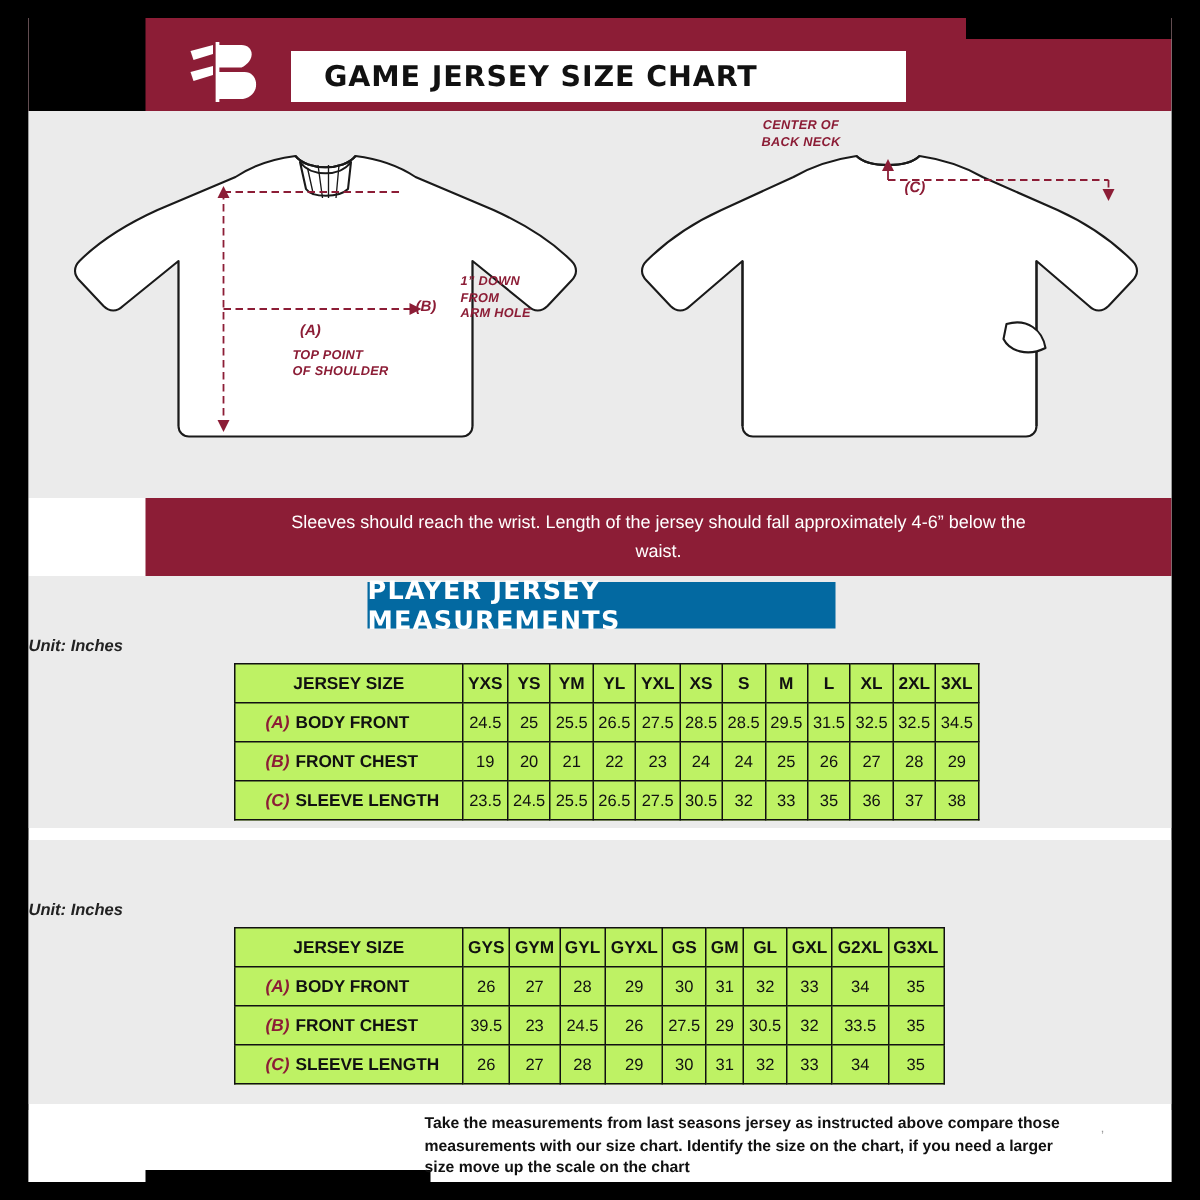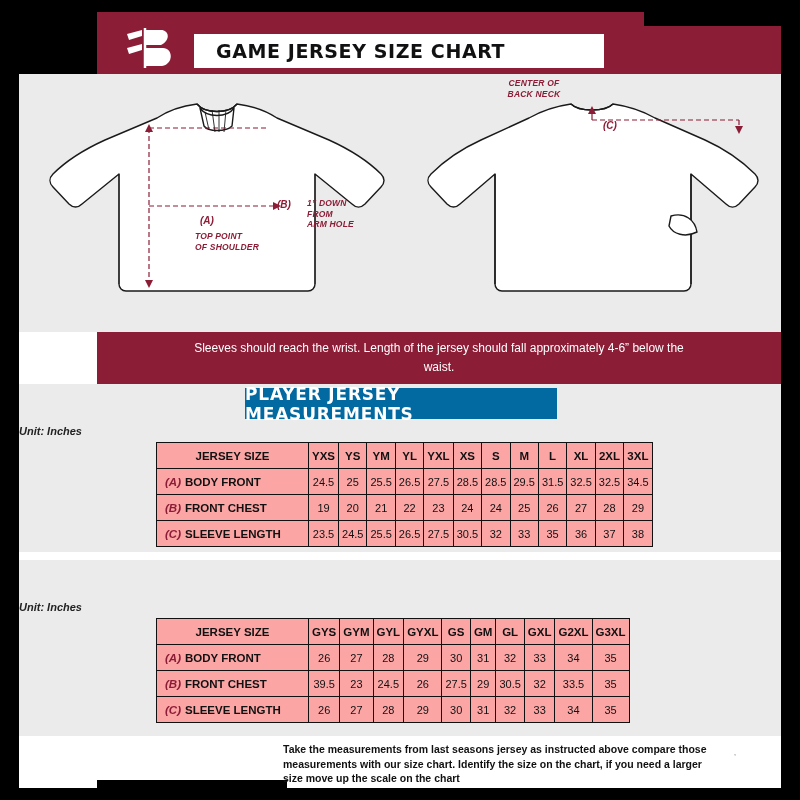--- a/index.html
+++ b/index.html
@@ -171,37 +171,37 @@
     position: absolute;
     left: 0;
     width: 762px;
     background: #ebebeb;
   }
 
   
   table.sizechart {
     position: absolute;
     border-collapse: collapse;
-    background: #fca5a5;
+    background: #bef264;
     font-size: 11px;
     color: #111111;
   }
   table.sizechart th,
   table.sizechart td {
     border: 1px solid #111111;
     text-align: center;
     height: 25px;
     padding: 0 3px;
     font-weight: normal;
     white-space: nowrap;
   }
   table.sizechart th.rowhead,
   table.sizechart td.rowhead {
     text-align: left;
-    padding-left: 8px;
+    padding-left: 20px;
     font-weight: bold;
     font-size: 11.5px;
   }
   table.sizechart th.colhead {
     font-weight: bold;
     font-size: 11.5px;
   }
   table.sizechart th.sizehead {
     font-weight: bold;
     font-size: 11.5px;
@@ -365,21 +365,21 @@
             <path d="M183 18 l4 8 l-8 0 z"></path>
             <path d="M330 46 l4 -8 l-8 0 z"></path>
           </g>
         </svg>
       </div>
 
       <span class="ann-letter" style="left:181px; top:141px;">(A)</span>
       <span class="ann" style="left:176px; top:157px; width:100px;">TOP POINT<br>OF SHOULDER</span>
 
       <span class="ann-letter" style="left:258px; top:125px;">(B)</span>
-      <span class="ann" style="left:288px; top:124px; width:70px;">1” DOWN<br>FROM<br>ARM HOLE</span>
+      <span class="ann" style="left:288px; top:108px; width:70px;">1” DOWN<br>FROM<br>ARM HOLE</span>
 
       <span class="ann-letter" style="left:584px; top:46px;">(C)</span>
       <span class="ann" style="left:470px; top:4px; width:90px; text-align:center;">CENTER OF<br>BACK NECK</span>
     </div>
 
     <div class="note-left-black"></div>
     <div class="note-band">
       <span class="note-text">Sleeves should reach the wrist. Length of the jersey should fall approximately 4-6” below the waist.</span>
     </div>
 

